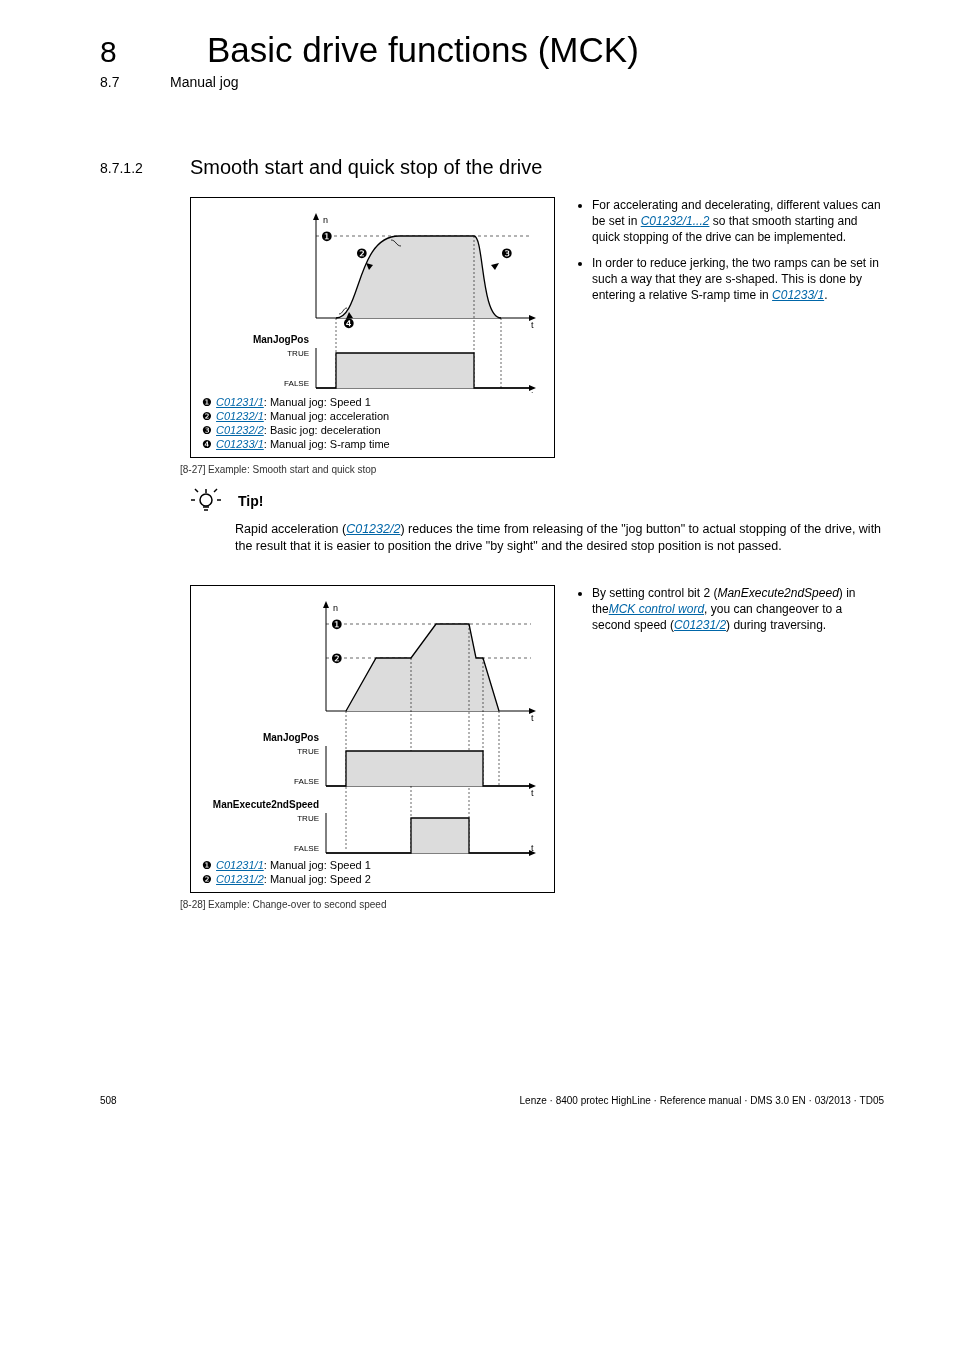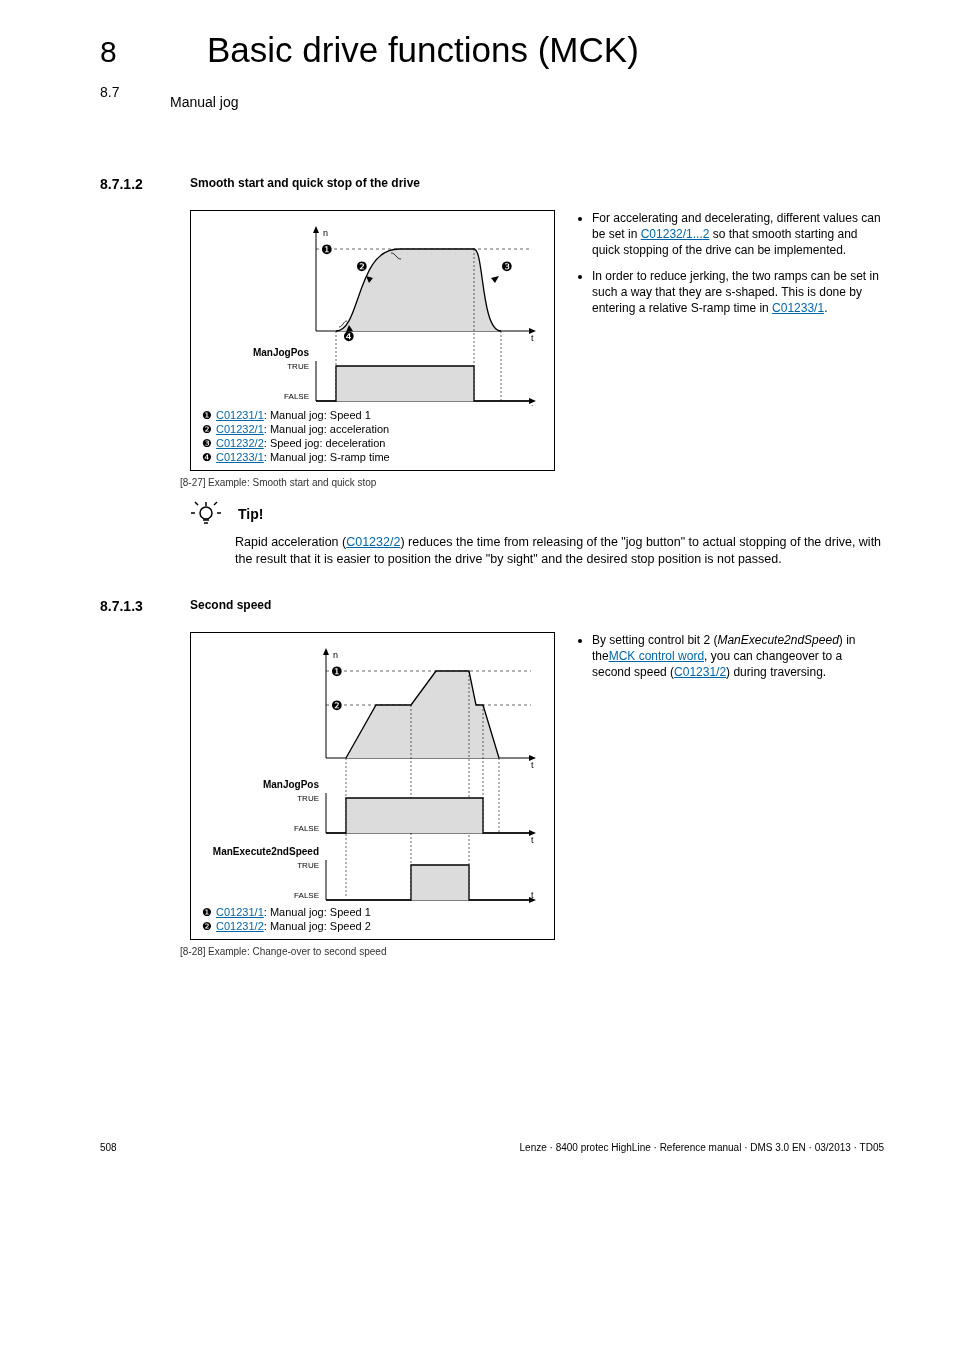--- a/index.html
+++ b/index.html
@@ -36,44 +36,43 @@
     align-items: center;
     margin-bottom: 10px;
   }
   .section-num {
     font-size: 14px;
     width: 70px;
     flex-shrink: 0;
   }
   .section-title {
     font-size: 14px;
-    margin-top: 20px;
   }
   .dashes {
     margin-top: 20px;
     margin-bottom: 30px;
     font-family: monospace;
     letter-spacing: 4px;
     white-space: nowrap;
     overflow: hidden;
     font-size: 14px;
   }
   .heading-row {
     display: flex;
-    align-items: flex-start;
-    font-weight: bold;
+    align-items: center;
+    font-weight: normal;
     margin-bottom: 18px;
   }
   .heading-num {
     width: 90px;
     flex-shrink: 0;
     font-size: 14px;
   }
   .heading-text {
-    font-size: 12px;
+    font-size: 20px;
   }
   .two-col {
     display: flex;
     gap: 22px;
     margin-bottom: 6px;
     margin-left: 90px;
   }
   .figure-col {
     width: 365px;
     flex-shrink: 0;
@@ -95,20 +94,21 @@
   .circnum {
     display: inline-block;
     width: 12px;
     text-align: center;
     font-size: 11px;
     color: #000;
   }
   a.link {
     color: #0066a8;
     text-decoration: underline;
+    font-style: italic;
   }
   .fig-caption {
     display: flex;
     font-size: 10px;
     color: #333;
     margin-top: 6px;
     margin-left: -10px;
   }
   .fig-cap-num {
     width: 28px;
@@ -219,21 +219,21 @@
             <polygon points="335,180 328,177 328,183" fill="#000"></polygon>
             <text x="330" y="190" font-size="9">t</text>
 
             <rect x="135" y="145" width="138" height="35" fill="#dcdcdc" stroke="none"></rect>
             <path d="M 115 180 L 135 180 L 135 145 L 273 145 L 273 180 L 330 180" stroke="#000" fill="none" stroke-width="1.3"></path>
           </g>
         </svg>
         
         <div class="legend-line"><span class="circnum">❶</span> <a class="link">C01231/1</a><span>: Manual jog: Speed 1</span></div>
         <div class="legend-line"><span class="circnum">❷</span> <a class="link">C01232/1</a><span>: Manual jog: acceleration</span></div>
-        <div class="legend-line"><span class="circnum">❸</span> <a class="link">C01232/2</a><span>: Speed jog: deceleration</span></div>
+        <div class="legend-line"><span class="circnum">❸</span> <a class="link">C01232/2</a><span>: Basic jog: deceleration</span></div>
         <div class="legend-line"><span class="circnum">❹</span> <a class="link">C01233/1</a><span>: Manual jog: S-ramp time</span></div>
       </div>
       <div class="fig-caption">
         <div class="fig-cap-num">[8-27]</div>
         <div>Example: Smooth start and quick stop</div>
       </div>
     </div>
 
     <div class="text-col">
       <ul class="bullets">
@@ -255,24 +255,20 @@
         <line x1="8" y1="5" x2="5" y2="2" stroke="#000" stroke-width="1.5"></line>
         <line x1="24" y1="5" x2="27" y2="2" stroke="#000" stroke-width="1.5"></line>
       </svg>
       <span>Tip!</span>
     </div>
     <div class="tip-body">
       <span>Rapid acceleration (</span><a class="link">C01232/2</a><span>) reduces the time from releasing of the "jog button" to actual stopping of the drive, with the result that it is easier to position the drive "by sight" and the desired stop position is not passed.</span>
     </div>
   </div>
 
-  <div class="heading-row">
-    <div class="heading-num">8.7.1.3</div>
-    <div class="heading-text">Second speed</div>
-  </div>
 
   <div class="two-col">
     <div class="figure-col">
       <div class="figure-box">
         <svg width="340" height="260" viewBox="0 0 340 260">
 
           <g>
             <line x1="125" y1="10" x2="125" y2="115" stroke="#000"></line>
             <line x1="125" y1="115" x2="330" y2="115" stroke="#000"></line>
             <polygon points="125,5 122,12 128,12" fill="#000"></polygon>

